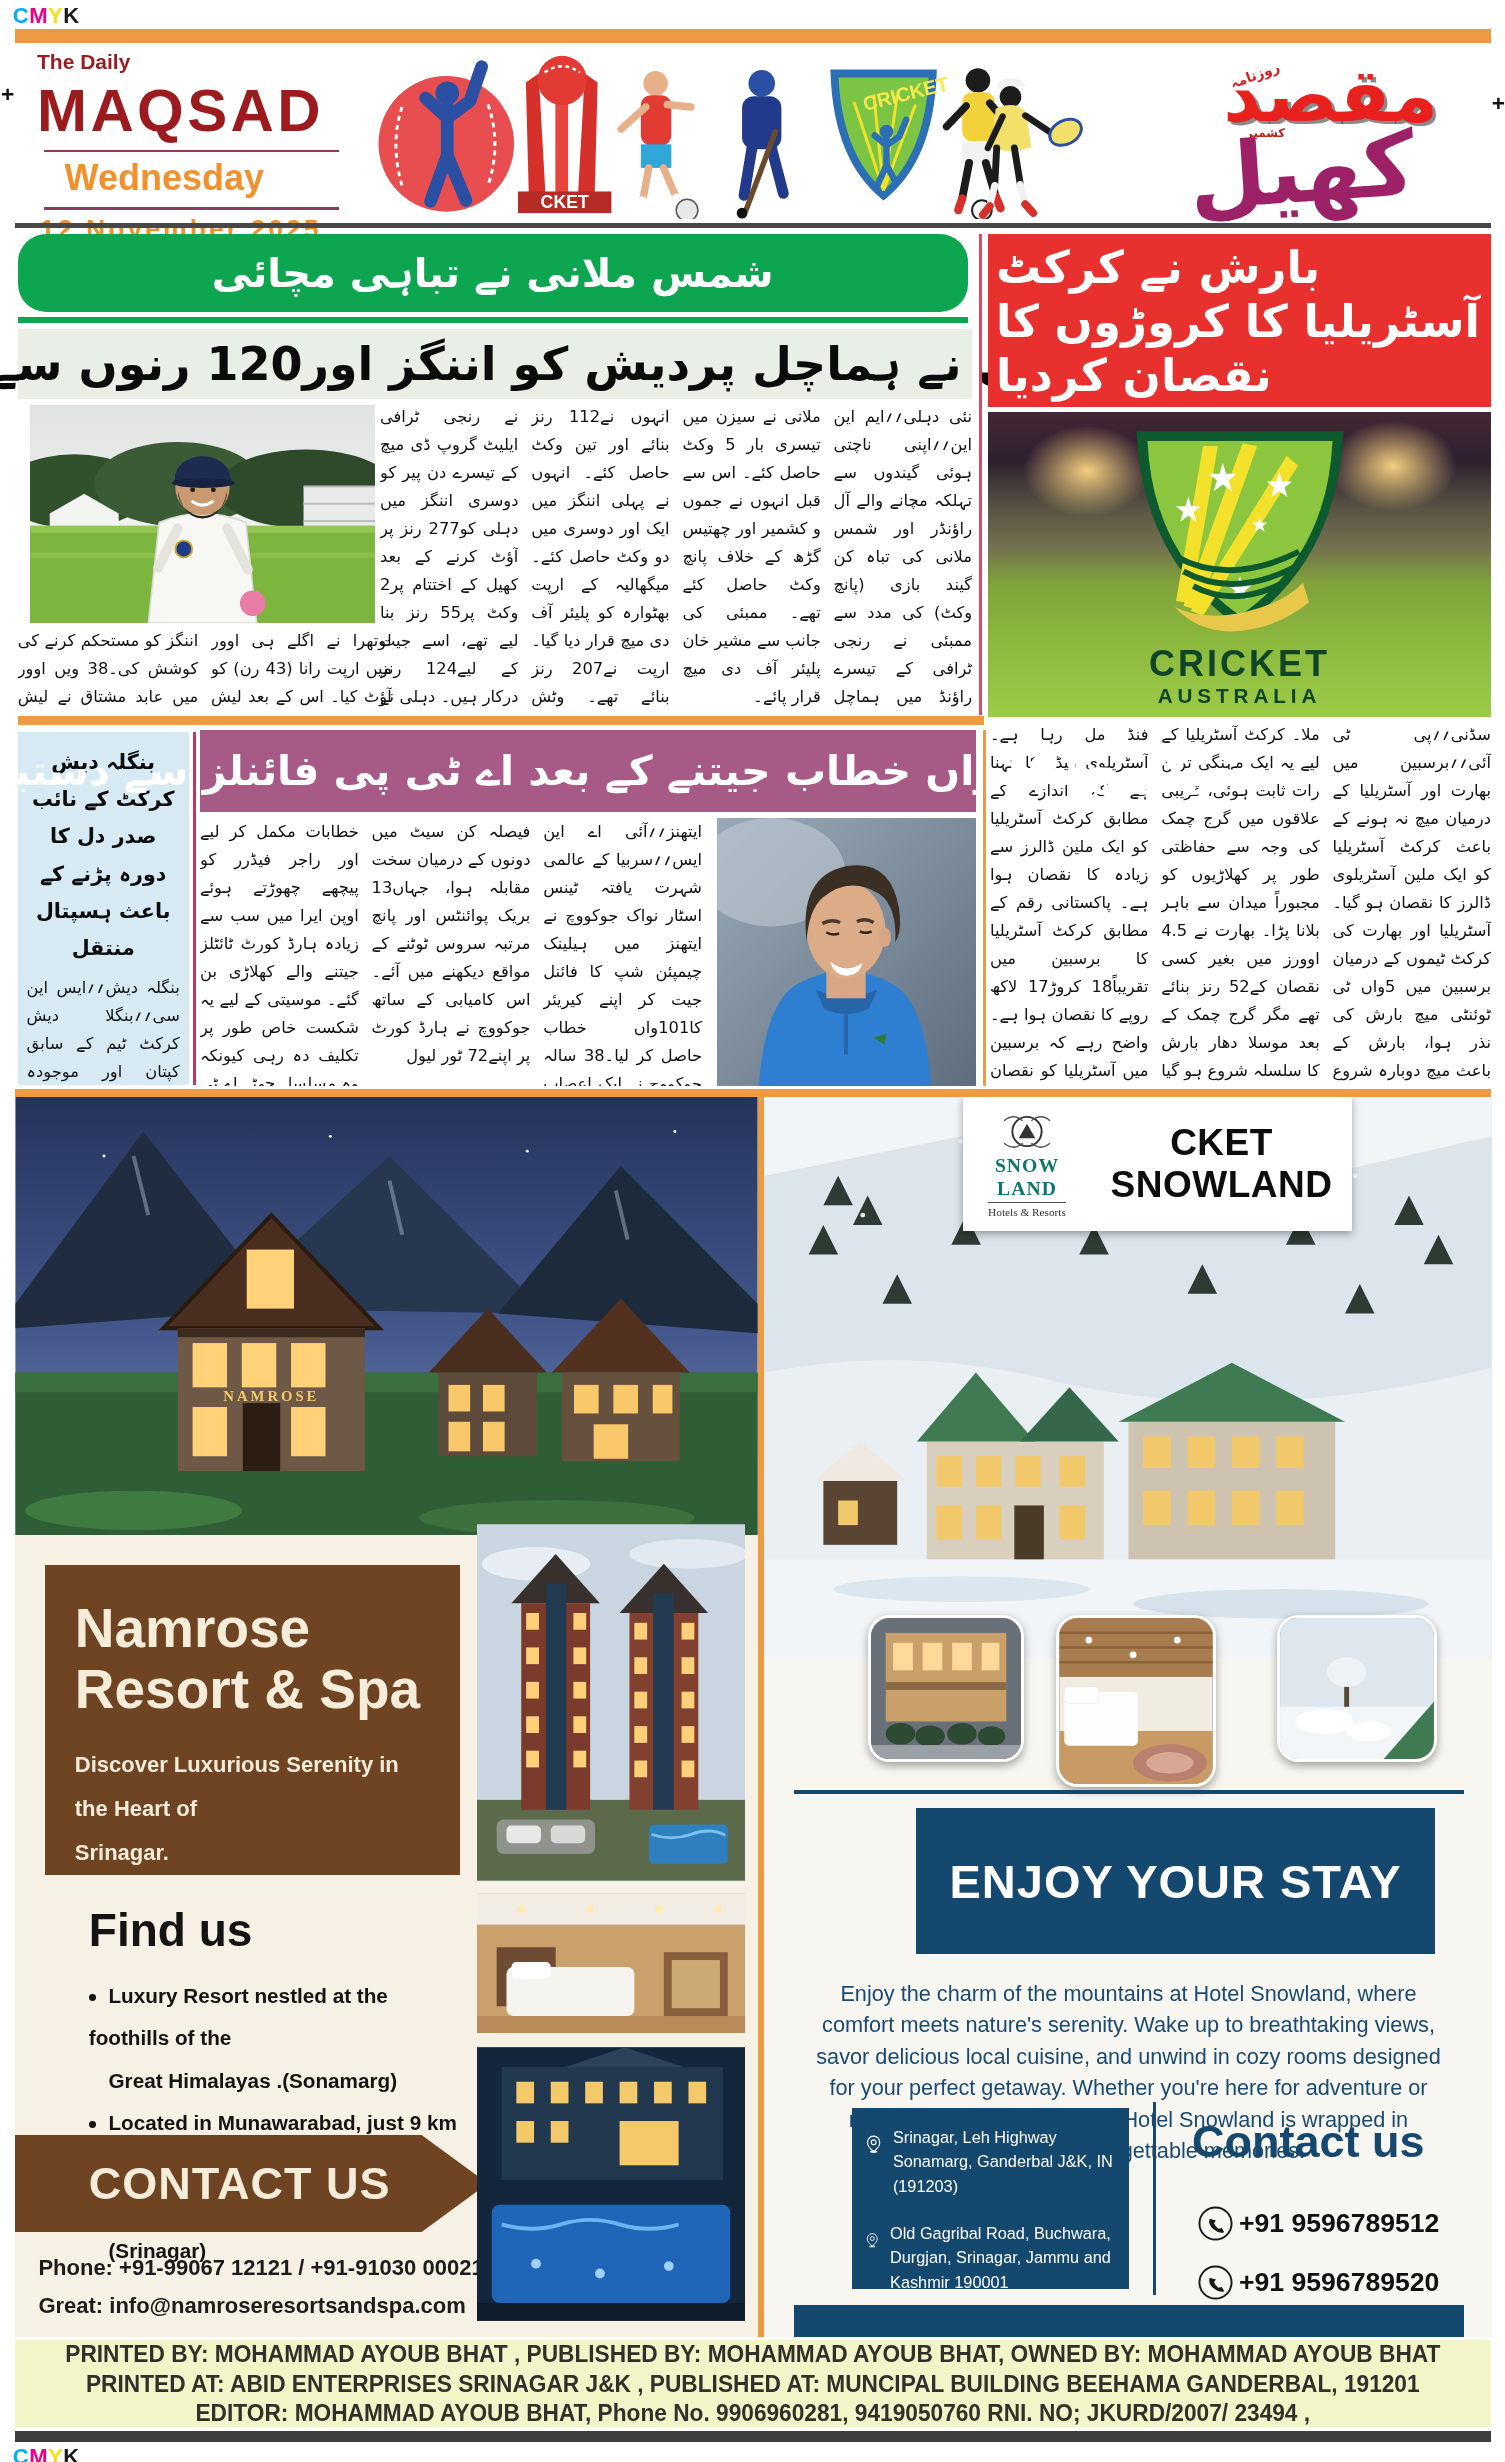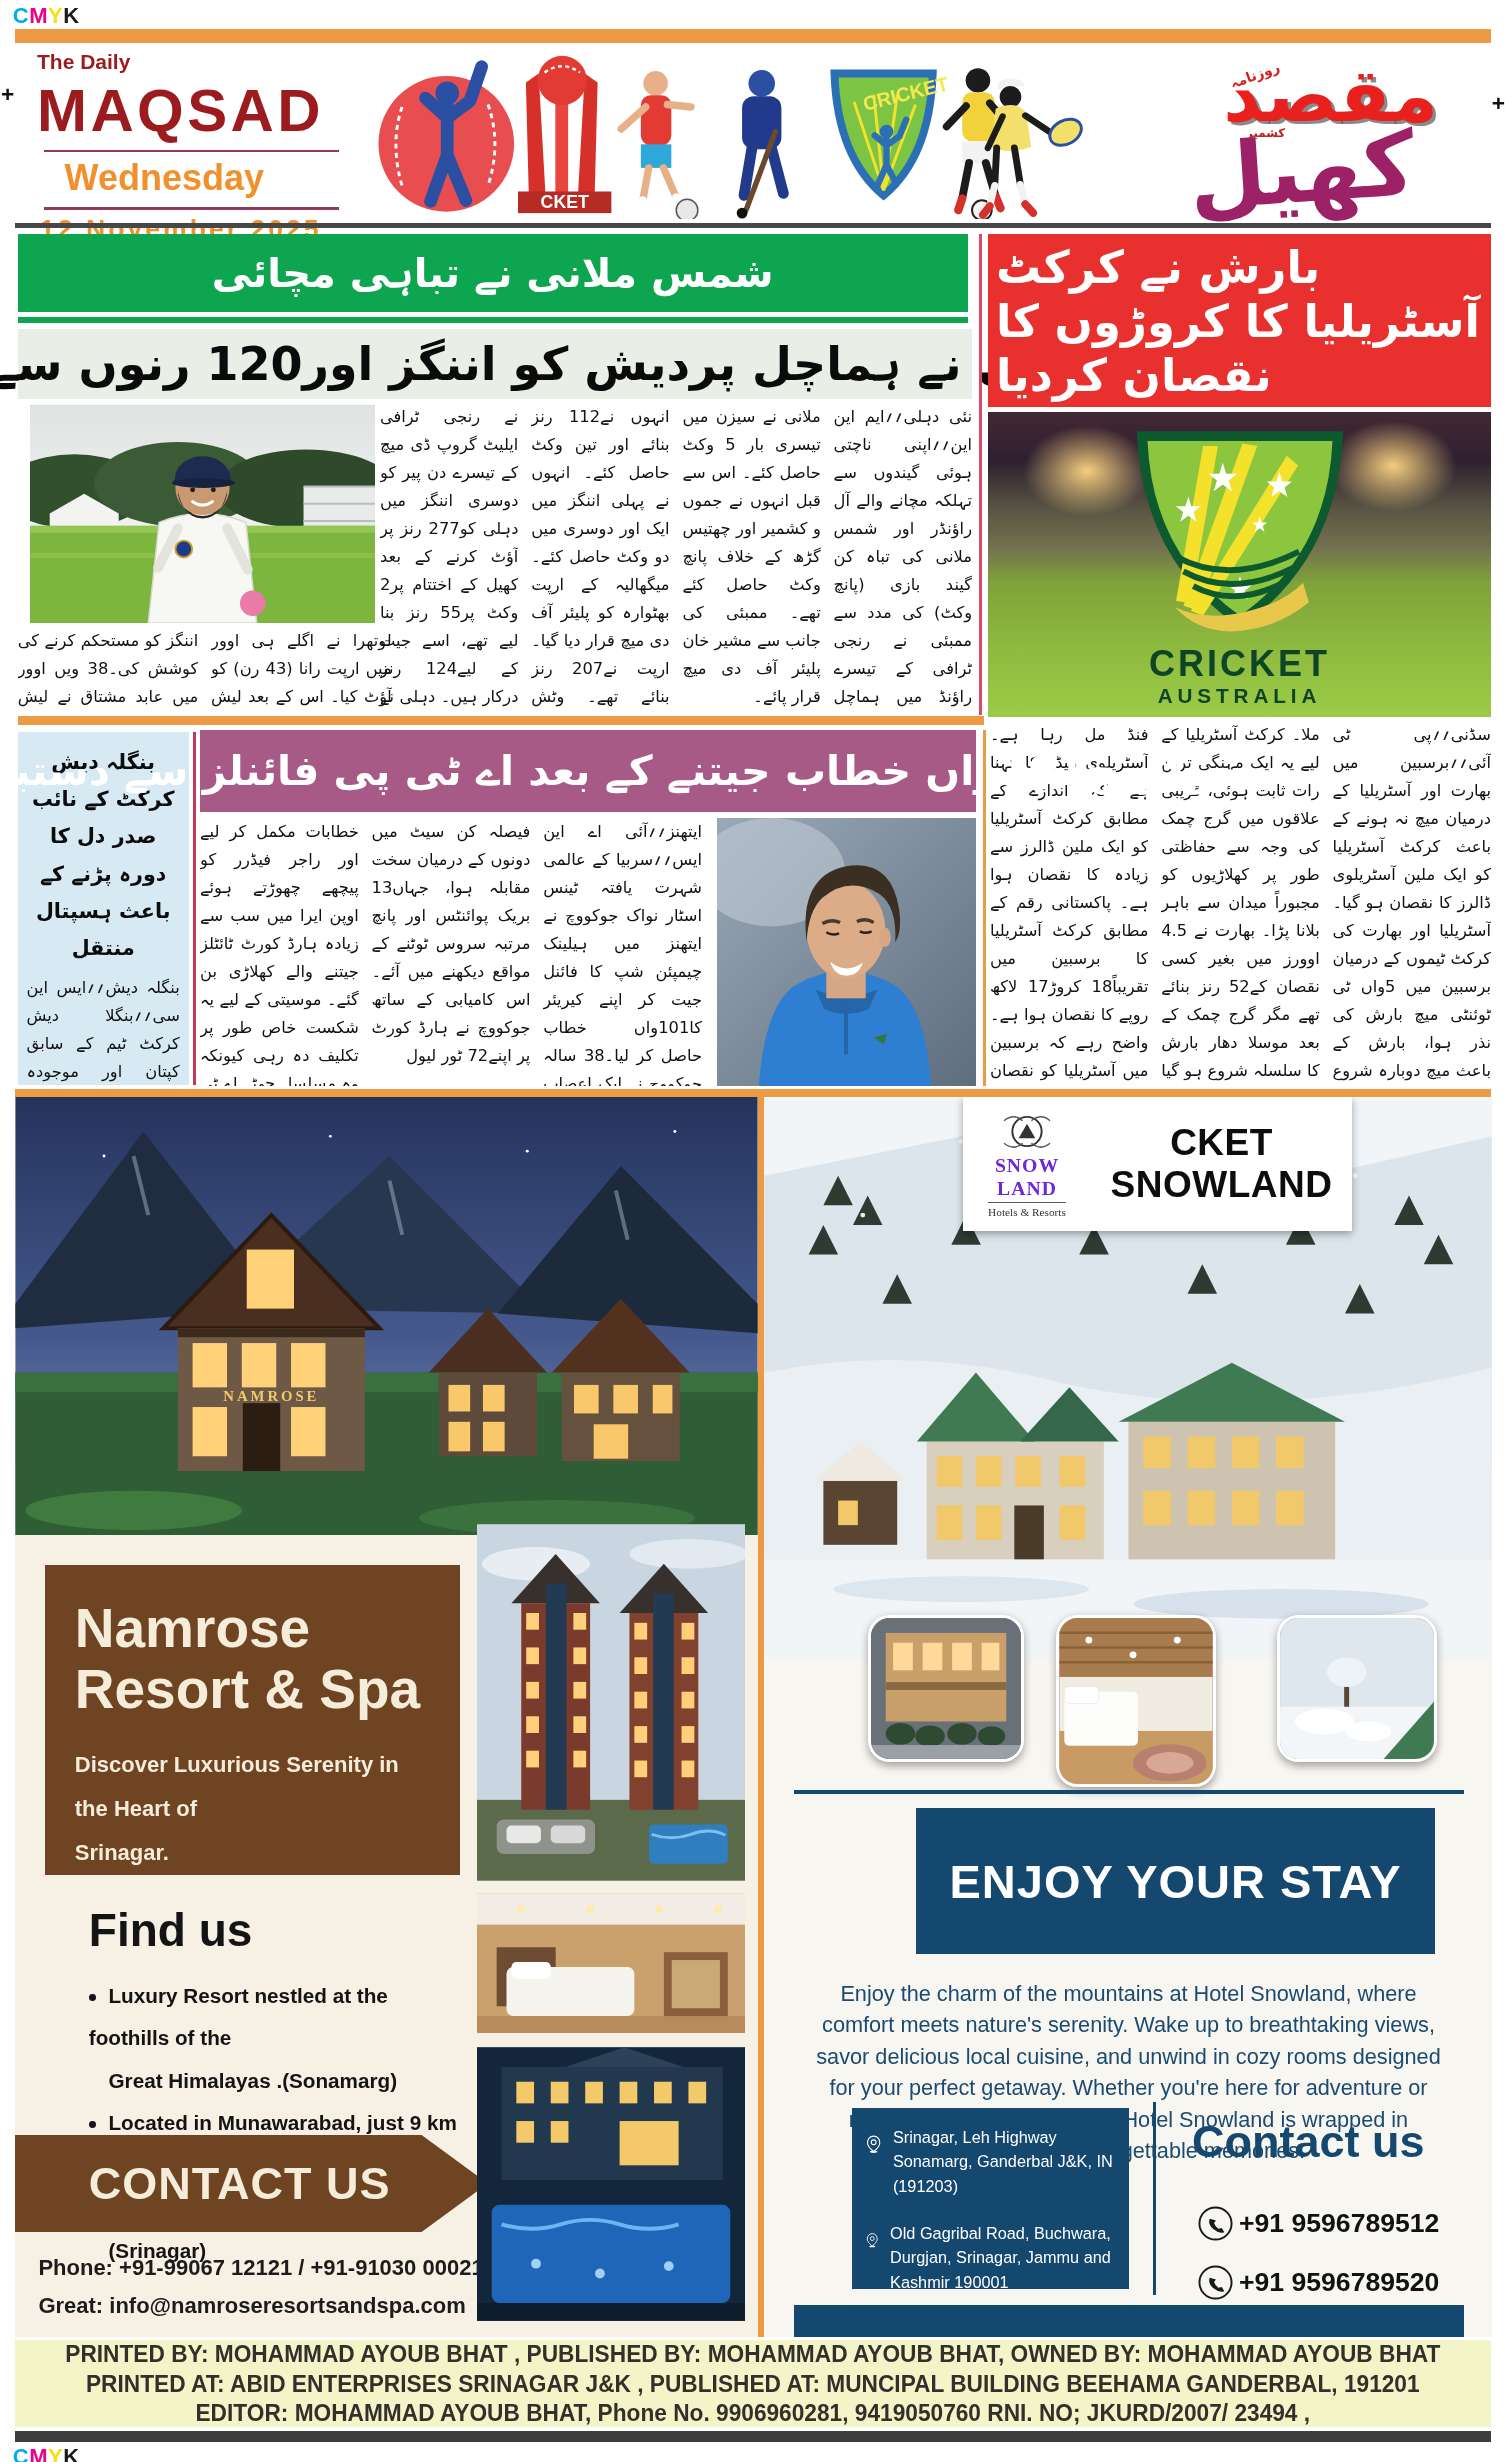--- a/index.html
+++ b/index.html
@@ -18,21 +18,21 @@
   .maqsad{font-size:60px;font-weight:bold;color:#9B1B1E;letter-spacing:3.4px;line-height:1.05;margin-top:4.9px;}
   .hrule{width:295px;height:2.5px;background:#8E3B62;margin:7.9px 0 4.9px 6.9px;}
   .day{font-size:36px;font-weight:bold;color:#F0912D;margin-left:27.6px;}
   .hdate{font-size:26.6px;font-weight:bold;color:#F0912D;letter-spacing:3px;margin-left:3px;}
   .urdu-title{font-size:74px;font-weight:bold;color:#E8201E;text-shadow:3.4px 3.4px 0 rgba(75,75,75,.65);line-height:1;}
   .urdu-label{font-size:13.8px;font-weight:bold;color:#D61F1F;}
   .urdu-side{font-size:11.8px;font-weight:bold;color:#C02020;}
   .section-urdu{font-size:89px;font-weight:bold;color:#9C2166;transform:rotate(-4deg);line-height:1;}
   .hdr-rule{background:#474747;}
   
-  .green-banner{background:#0EA550;display:flex;align-items:center;justify-content:center;}
+  .green-banner{background:#0EA550;display:flex;align-items:center;justify-content:center;border-radius:28px;}
   .kicker{color:#fff;font-weight:bold;font-size:40px;}
   .green-line{background:#0EA550;}
   .headline-box{background:#E9EFE7;display:flex;align-items:center;justify-content:center;}
   .headline-main{color:#0b0b0b;font-weight:bold;font-size:46px;white-space:nowrap;}
   .cols{display:flex;gap:12.8px;direction:rtl;}
   .cols>div{flex:1;}
   .vline{position:absolute;}
   
   .red-banner{background:#E8312E;color:#fff;text-align:left;}
   .rain-h{font-size:45px;font-weight:bold;line-height:1.2;padding:6.9px 7.9px 0 7.9px;}
@@ -55,21 +55,21 @@
   .findus{font-size:46px;font-weight:bold;color:#141414;}
   .nr-bullets{font-size:20.7px;font-weight:bold;color:#141414;line-height:2.05;}
   .nr-bullets .dot{display:inline-block;width:6.9px;height:6.9px;background:#141414;border-radius:50%;margin-right:12.8px;vertical-align:middle;}
   .nr-b2{padding-left:19.7px;}
   .contact-arrow{background:#6E4423;clip-path:polygon(0 0,86% 0,100% 50%,86% 100%,0 100%);display:flex;align-items:center;}
   .contact-arrow span{color:#F5EDDA;font-weight:bold;font-size:45px;margin-left:74px;letter-spacing:1px;}
   .nr-contact{font-size:22px;font-weight:bold;color:#1c1c1c;}
   .photo-frame{overflow:hidden;background:#999;}
   
   .logo-box{background:#fff;box-shadow:0 3px 7.9px rgba(0,0,0,.35);display:flex;align-items:center;}
-  .sl-logoname{font-family:"Liberation Serif",serif;font-weight:bold;font-size:19.7px;color:#6d28d9;letter-spacing:1px;}
+  .sl-logoname{font-family:"Liberation Serif",serif;font-weight:bold;font-size:19.7px;color:#0f766e;letter-spacing:1px;}
   .sl-logosub{font-family:"Liberation Serif",serif;font-size:11.3px;color:#333;border-top:1px solid #555;padding-top:3px;margin-top:2px;}
   .sl-title{font-size:37px;font-weight:900;color:#0d0d0d;letter-spacing:0.5px;}
   .thumb{border-radius:21.7px;border:3px solid #fff;box-shadow:0 3.9px 8.9px rgba(0,0,0,.35);overflow:hidden;background:#888;}
   .navyhr{background:#15486F;}
   .enjoy{background:#15486F;display:flex;align-items:center;justify-content:center;color:#fff;font-weight:900;font-size:47px;letter-spacing:1px;}
   .sl-para{color:#1B4A70;font-size:21.7px;line-height:1.45;text-align:center;font-weight:500;}
   .addr-box{background:#15486F;color:#fff;padding:16.7px 13.8px;box-sizing:border-box;}
   .addr-row{display:flex;gap:11.8px;align-items:flex-start;margin-bottom:22.7px;}
   .addr-row .t{font-size:16.3px;line-height:1.5;}
   .sl-contact{color:#15486F;font-size:45px;font-weight:900;}

